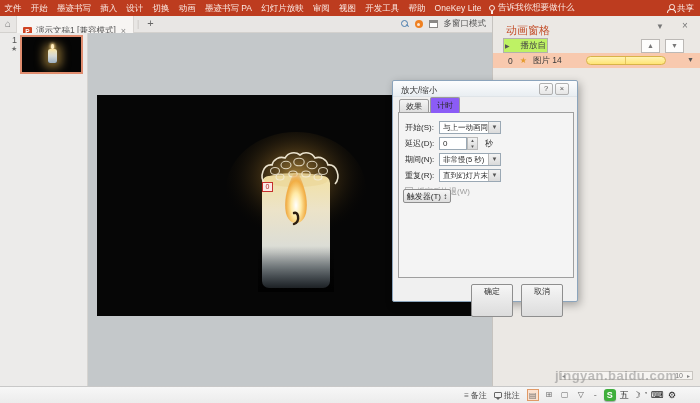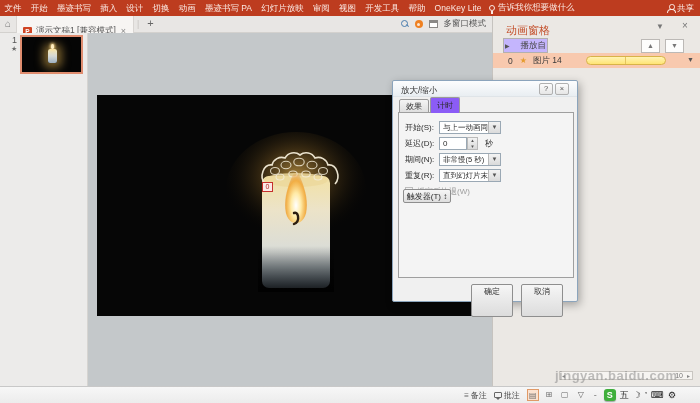--- a/index.html
+++ b/index.html
@@ -46,21 +46,21 @@
 .canvas{position:absolute;left:88px;top:33px;width:404px;height:353px;background:#c4c8ca;}
 .slide{position:absolute;left:9px;top:62px;width:384px;height:221px;background:#060606;}
 .candle-svg{position:absolute;left:125px;top:33px;}
 .anim-badge{position:absolute;left:165px;top:87px;width:11px;height:10px;background:#fbe9e7;border:1px solid #c5302c;color:#b3231f;font-size:7px;line-height:8px;text-align:center;}
 
 
 .rightpanel{position:absolute;left:492px;top:16px;width:208px;height:370px;background:#ebe8e4;border-left:1px solid #c6c3bf;}
 .pane-title{position:absolute;left:13px;top:7px;font-size:11px;color:#c4512d;}
 .pane-menu{position:absolute;left:163px;top:6px;color:#777;font-size:8px;}
 .pane-close{position:absolute;left:189px;top:4px;color:#777;font-size:10px;}
-.play-btn{position:absolute;left:10px;top:22px;width:45px;height:15px;background:#c4b5fd;border:1px solid #b3b0ad;display:flex;align-items:center;justify-content:center;gap:11px;font-size:8.5px;color:#444;}
+.play-btn{position:absolute;left:10px;top:22px;width:45px;height:15px;background:#bef264;border:1px solid #b3b0ad;display:flex;align-items:center;justify-content:center;gap:11px;font-size:8.5px;color:#444;}
 .play-glyph{font-size:6px;color:#555;}
 .ord-btn{position:absolute;top:23px;width:19px;height:14px;background:#fdfdfc;border:1px solid #bcb9b6;text-align:center;line-height:12px;font-size:7px;color:#777;}
 .anim-row{position:absolute;left:0;top:37px;width:208px;height:15px;background:#f8c9ae;display:flex;align-items:center;font-size:8.5px;color:#3a3a3a;}
 .anim-ord{margin-left:15px;}
 .anim-star{color:#e59c2e;font-size:8px;margin-left:7px;}
 .anim-label{margin-left:6px;}
 .anim-bar{position:absolute;left:93px;top:3px;width:80px;height:9px;border:1px solid #d8b348;border-radius:5px;background:linear-gradient(#fff3b4,#ffe474);}
 .anim-bar::after{content:"";position:absolute;left:38px;top:0;width:1px;height:100%;background:#e4c45e;}
 .anim-dd{position:absolute;right:7px;top:3px;font-size:7px;color:#555;}
 .pane-ruler{position:absolute;left:66px;top:355px;width:134px;height:9px;background:#f6f4f1;border:1px solid #c9c6c1;display:flex;align-items:center;}

